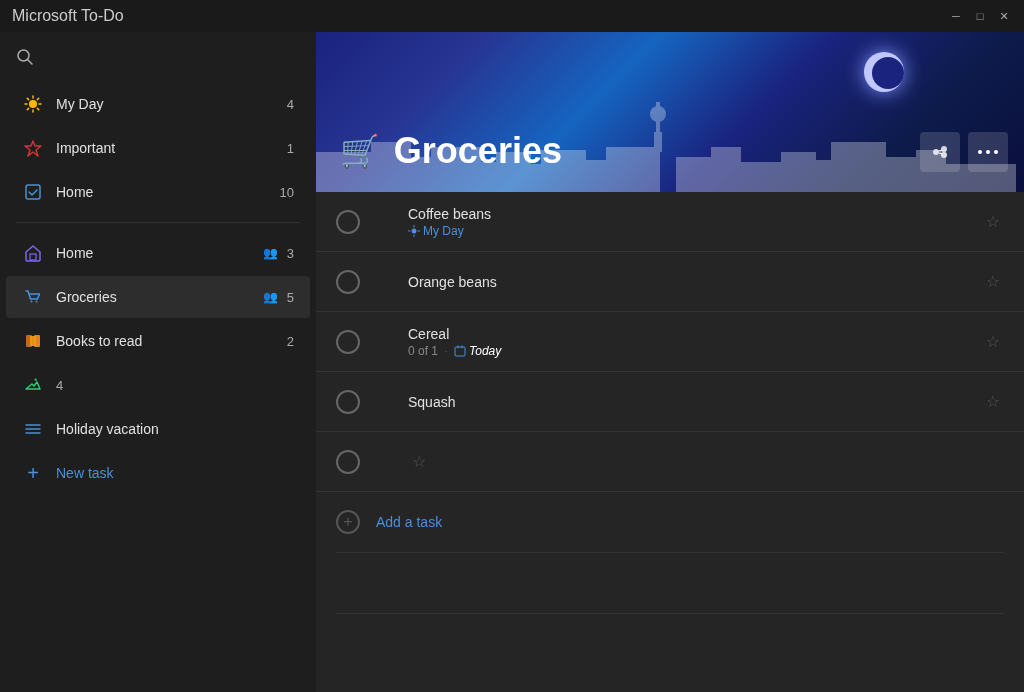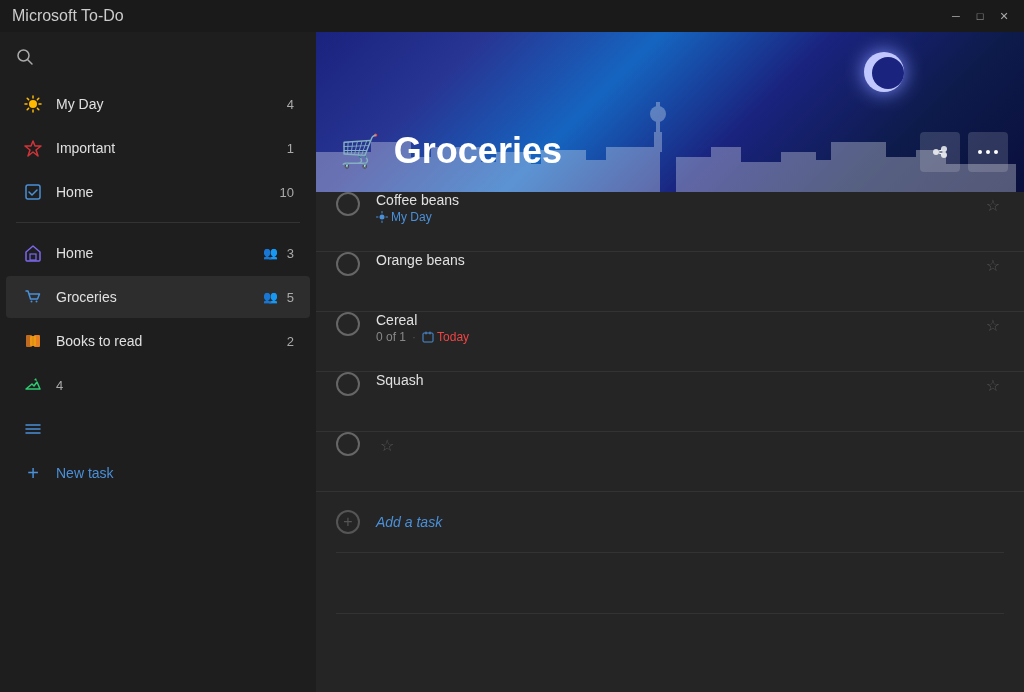--- a/index.html
+++ b/index.html
@@ -248,26 +248,27 @@
     }
 
     
     .task-list {
       flex: 1;
       overflow-y: auto;
       background: #252526;
     }
     .task-item {
       display: flex;
-      align-items: flex-start;
+      align-items: center;
       padding: 0 20px;
       min-height: 60px;
       border-bottom: 1px solid #333;
       cursor: pointer;
       position: relative;
+      gap: 32px;
     }
 
     .task-circle {
       width: 24px;
       height: 24px;
       border-radius: 50%;
       border: 2px solid #666;
       margin-right: 16px;
       flex-shrink: 0;
       cursor: pointer;
@@ -292,24 +293,25 @@
       display: flex;
       align-items: center;
       gap: 3px;
     }
     .task-meta {
       font-size: 12px;
       color: #888;
     }
     .task-today {
       font-size: 12px;
-      color: #ef4444;
+      color: #ffffff;
       display: flex;
       align-items: center;
       gap: 3px;
+      font-style: italic;
     }
 
     .task-star {
       color: #555;
       font-size: 16px;
       cursor: pointer;
       padding: 4px;
     }
 
     .add-task-item {
@@ -328,21 +330,20 @@
       flex-shrink: 0;
       display: flex;
       align-items: center;
       justify-content: center;
       color: #555;
       font-size: 16px;
     }
     .add-task-label {
       font-size: 14px;
       color: #4a90d9;
-      font-style: italic;
     }
 
     
     ::-webkit-scrollbar { width: 6px; }
     ::-webkit-scrollbar-track { background: transparent; }
     ::-webkit-scrollbar-thumb { background: #444; border-radius: 3px; }
 
     
     .icon-myday { color: #ffb900; }
     .icon-important { color: #d13438; }
@@ -461,20 +462,21 @@
     </div>
 
     <div class="nav-item">
       <div class="nav-icon">
         <svg width="18" height="18" viewBox="0 0 18 18" fill="none">
           <line x1="2" y1="5" x2="16" y2="5" stroke="#4a90d9" stroke-width="1.5" stroke-linecap="round"></line>
           <line x1="2" y1="9" x2="16" y2="9" stroke="#4a90d9" stroke-width="1.5" stroke-linecap="round"></line>
           <line x1="2" y1="13" x2="16" y2="13" stroke="#4a90d9" stroke-width="1.5" stroke-linecap="round"></line>
         </svg>
       </div>
+      <span class="nav-label">Holiday vacation</span>
     </div>
 
     <div class="new-list-item">
       <div class="new-list-icon">+</div>
       <span class="new-list-label">New task</span>
     </div>
 
   </div>
 
   <div class="main">

